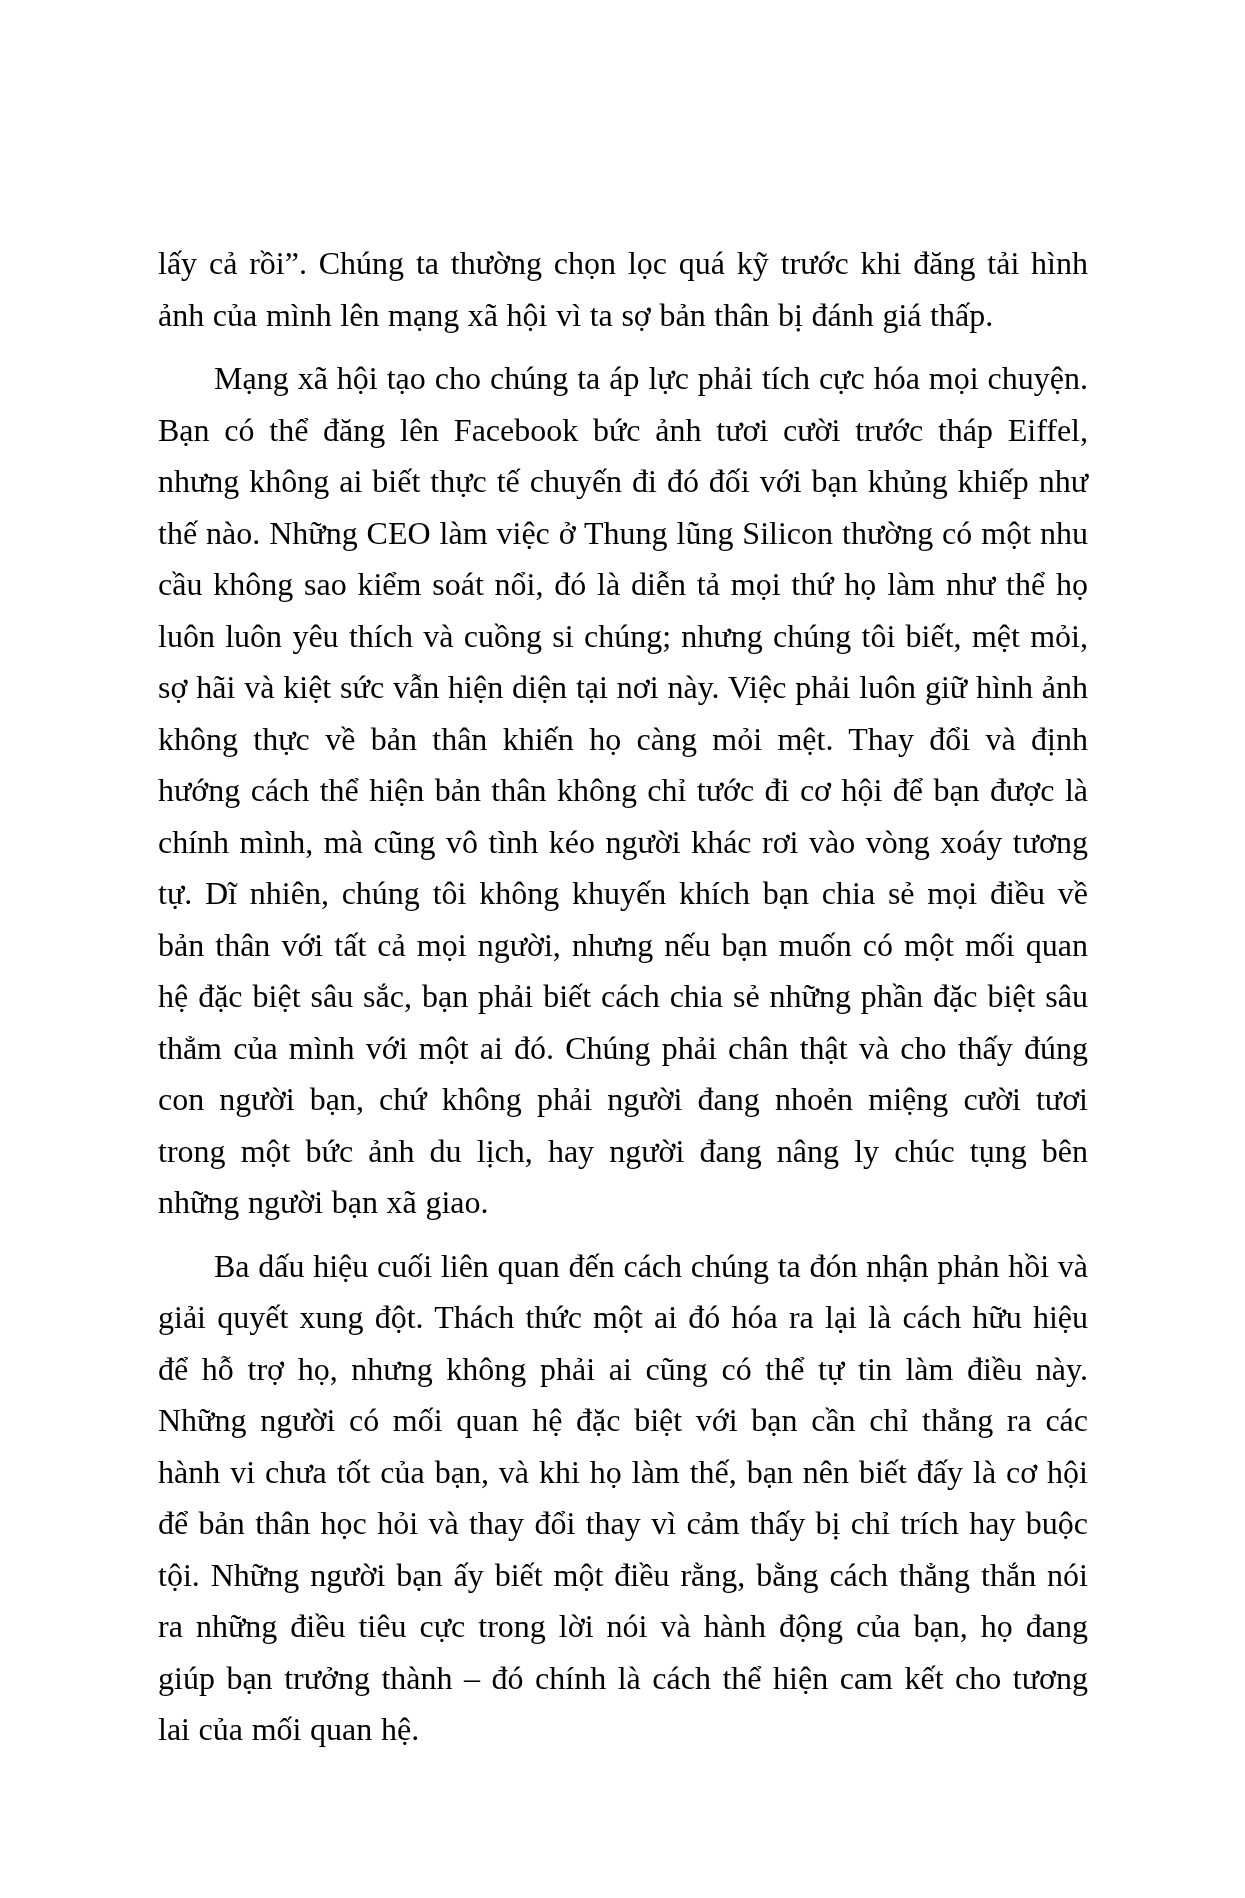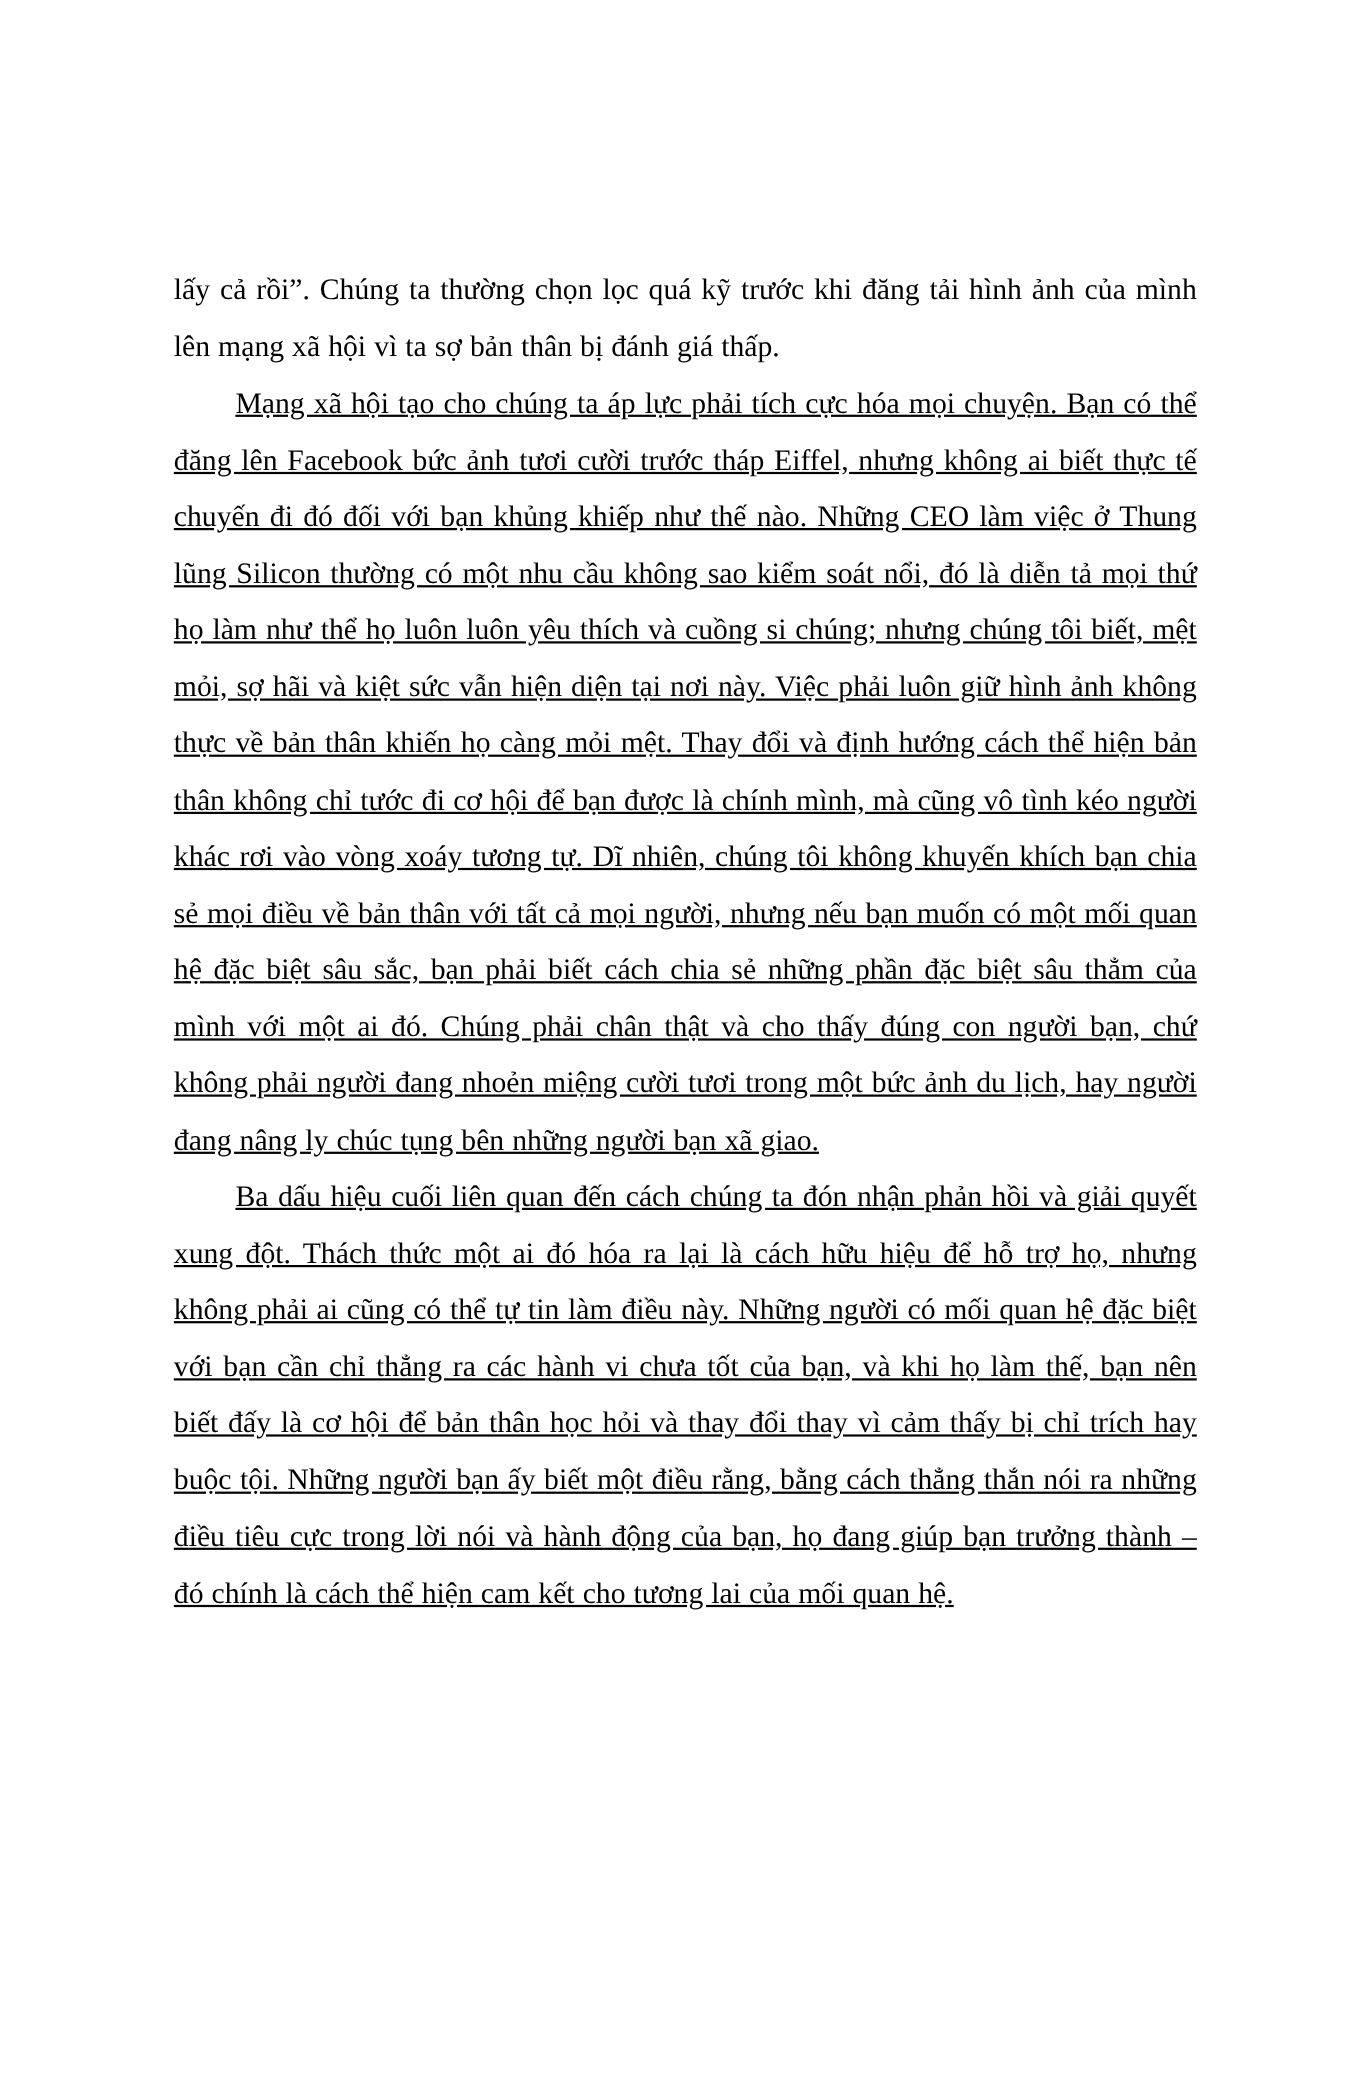--- a/index.html
+++ b/index.html
@@ -24,33 +24,32 @@
     background: #ffffff;
   }
   .text-column {
     position: absolute;
     left: 158px;
     top: 238px;
     width: 930px;
   }
   p.para {
     margin: 0;
-    font-size: 27px;
+    font-size: 32px;
     line-height: 51.5px;
     text-align: justify;
     text-justify: inter-word;
     hyphens: none;
     word-spacing: 0.02em;
   }
   p.para.indent {
     text-indent: 56px;
   }
   p.para + p.para {
-    margin-top: 0;
-    text-decoration: underline;
+    margin-top: 12px;
   }
   
 </style>
 </head>
 <body>
 
 <div class="page">
   <div class="text-column">
     <p class="para">lấy cả rồi”. Chúng ta thường chọn lọc quá kỹ trước khi đăng tải hình ảnh của mình lên mạng xã hội vì ta sợ bản thân bị đánh giá thấp.</p>
     <p class="para indent">Mạng xã hội tạo cho chúng ta áp lực phải tích cực hóa mọi chuyện. Bạn có thể đăng lên Facebook bức ảnh tươi cười trước tháp Eiffel, nhưng không ai biết thực tế chuyến đi đó đối với bạn khủng khiếp như thế nào. Những CEO làm việc ở Thung lũng Silicon thường có một nhu cầu không sao kiểm soát nổi, đó là diễn tả mọi thứ họ làm như thể họ luôn luôn yêu thích và cuồng si chúng; nhưng chúng tôi biết, mệt mỏi, sợ hãi và kiệt sức vẫn hiện diện tại nơi này. Việc phải luôn giữ hình ảnh không thực về bản thân khiến họ càng mỏi mệt. Thay đổi và định hướng cách thể hiện bản thân không chỉ tước đi cơ hội để bạn được là chính mình, mà cũng vô tình kéo người khác rơi vào vòng xoáy tương tự. Dĩ nhiên, chúng tôi không khuyến khích bạn chia sẻ mọi điều về bản thân với tất cả mọi người, nhưng nếu bạn muốn có một mối quan hệ đặc biệt sâu sắc, bạn phải biết cách chia sẻ những phần đặc biệt sâu thẳm của mình với một ai đó. Chúng phải chân thật và cho thấy đúng con người bạn, chứ không phải người đang nhoẻn miệng cười tươi trong một bức ảnh du lịch, hay người đang nâng ly chúc tụng bên những người bạn xã giao.</p>

